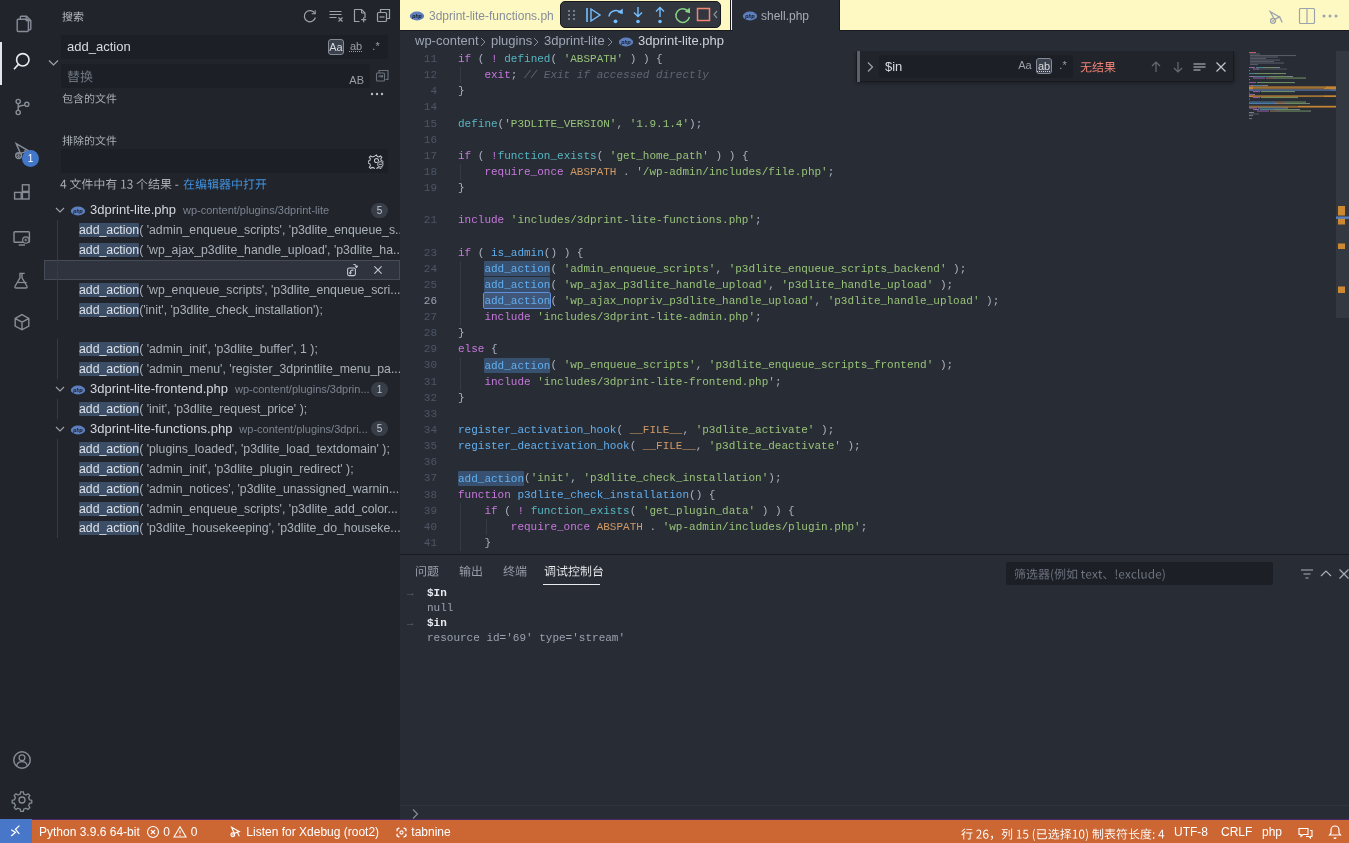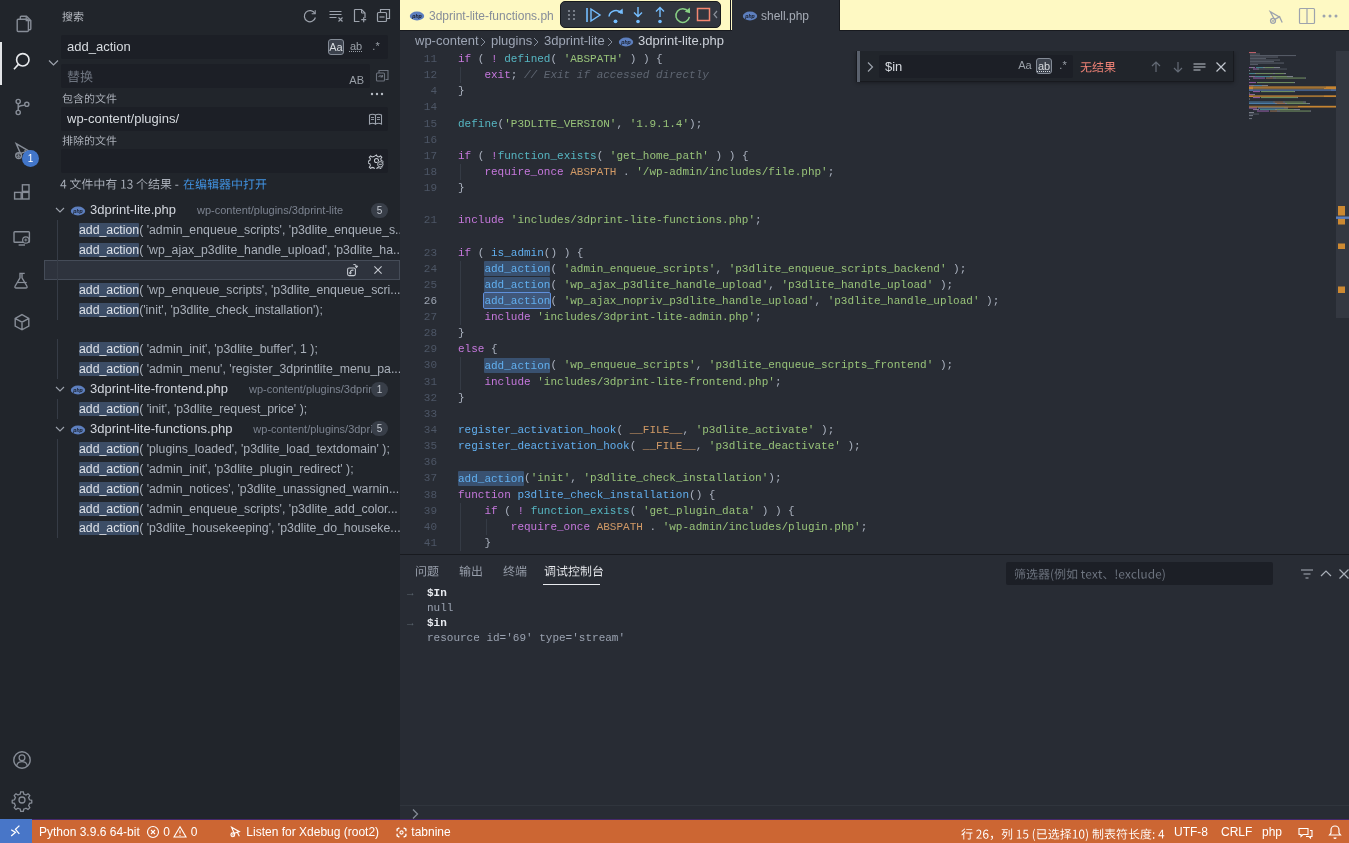--- a/index.html
+++ b/index.html
@@ -14,21 +14,21 @@
 .shico { position:absolute; top:7px; width:17px; height:17px; }
 .sinput { position:absolute; left:17px; width:327px; height:24px; background:#1c1f26;
   border-radius:2px; color:#d7dbe0; font-size:13px; line-height:24px; padding-left:6px; }
 .slabel { position:absolute; left:18px; }
 .sbtn { position:absolute; font-size:11px; color:#9aa0a8; }
 .trow { position:absolute; left:0; width:356px; height:20px; line-height:20px; font-size:13px; white-space:nowrap; overflow:hidden; }
 .tsel { background:#2e333d; outline:1px solid #454c58; outline-offset:-1px; }
 .twist { position:absolute; left:8px; top:2px; }
 .ticon { position:absolute; left:26px; top:2px; }
 .tname { margin-left:46px; color:#d3d7de; }
-.tpath { color:#7c8390; font-size:11px; margin-left:21px; }
+.tpath { color:#7c8390; font-size:11px; margin-left:7px; }
 .tbadge { position:absolute; right:12px; top:2.5px; height:15px; min-width:17px; border-radius:9px;
   background:#383e48; color:#c3c8d0; font-size:10px; line-height:15px; text-align:center; padding:0 4px; }
 .tguide { position:absolute; left:13px; top:0; width:1px; height:20px; background:#363c46; }
 .tmatch { position:absolute; left:35px; color:#a9b0ba; font-size:12.3px; }
 .thl { background:#3c4d66; color:#dde1e7; border-radius:1px; }
 .tacts { position:absolute; right:14px; top:2px; }
 .main { position:absolute; left:400px; top:0; width:949px; height:819px; background:#282c34; }
 .tabbar { position:absolute; left:0; top:0; width:949px; height:31px; background:#fef9c3;
   border-bottom:1px solid #181a1f; }
 .tab1 { position:absolute; left:0; top:0; width:331px; height:31px; border-right:1px solid #181a1f; }
@@ -171,26 +171,20 @@
       <path d="M4.5 9 q2 -2.5 4 0 M8.5 9 v-2 M8.5 9 h-2"></path>
     </svg>
   <div class="slabel" style="top:91px"><svg class="ck " style="" width="55.0" height="12.1" viewBox="0 -9.7 55.0 12.1">
         <path fill="#aeb3bc" d="M3.3 -9.3C2.7 -7.8 1.6 -6.4 0.4 -5.5C0.6 -5.3 0.9 -5.0 1.1 -4.9C1.7 -5.4 2.4 -6.1 3.0 -7.0H8.8C8.7 -3.9 8.5 -2.8 8.3 -2.5C8.2 -2.4 8.1 -2.4 8.0 -2.4C7.8 -2.4 7.3 -2.4 6.9 -2.4C7.0 -2.2 7.1 -1.9 7.1 -1.6C7.6 -1.6 8.1 -1.6 8.4 -1.6C8.7 -1.7 8.9 -1.8 9.1 -2.0C9.4 -2.4 9.5 -3.7 9.6 -7.4C9.6 -7.5 9.6 -7.8 9.6 -7.8H3.5C3.7 -8.2 4.0 -8.6 4.2 -9.1ZM3.0 -5.1H5.9V-3.3H3.0ZM2.1 -5.8V-0.9C2.1 0.4 2.7 0.6 4.4 0.6C4.8 0.6 8.2 0.6 8.6 0.6C10.1 0.6 10.4 0.2 10.6 -1.2C10.3 -1.3 10.0 -1.4 9.8 -1.5C9.7 -0.4 9.5 -0.1 8.6 -0.1C7.8 -0.1 4.9 -0.1 4.3 -0.1C3.2 -0.1 3.0 -0.3 3.0 -0.9V-2.6H6.7V-5.8Z M15.4 -6.4C16.0 -6.1 16.7 -5.6 17.1 -5.2L17.7 -5.7C17.3 -6.0 16.6 -6.5 16.0 -6.9ZM13.0 -2.8V0.9H13.8V0.3H19.2V0.8H20.0V-2.8H18.1C18.6 -3.5 19.3 -4.2 19.8 -4.8L19.2 -5.1L19.0 -5.0H13.1V-4.3H18.3C17.9 -3.8 17.4 -3.3 17.0 -2.8ZM13.8 -0.4V-2.1H19.2V-0.4ZM16.5 -9.3C15.5 -7.7 13.5 -6.4 11.4 -5.7C11.6 -5.5 11.8 -5.2 12.0 -5.0C13.7 -5.7 15.4 -6.7 16.5 -8.0C17.7 -6.7 19.4 -5.6 21.1 -5.1C21.2 -5.3 21.5 -5.6 21.7 -5.8C19.9 -6.3 18.0 -7.4 17.0 -8.5L17.3 -8.9Z M28.1 -4.7C28.7 -3.8 29.4 -2.8 29.8 -2.1L30.5 -2.5C30.1 -3.2 29.3 -4.2 28.7 -5.0ZM24.6 -9.3C24.6 -8.7 24.4 -8.0 24.2 -7.5H23.0V0.6H23.7V-0.3H26.8V-7.5H24.9C25.1 -7.9 25.3 -8.6 25.5 -9.1ZM23.7 -6.7H26.0V-4.4H23.7ZM23.7 -1.0V-3.7H26.0V-1.0ZM28.6 -9.3C28.2 -7.8 27.6 -6.2 26.9 -5.3C27.1 -5.2 27.4 -4.9 27.6 -4.8C27.9 -5.3 28.3 -6.0 28.6 -6.7H31.4C31.3 -2.3 31.1 -0.6 30.8 -0.3C30.6 -0.1 30.5 -0.1 30.3 -0.1C30.0 -0.1 29.4 -0.1 28.6 -0.1C28.8 0.1 28.9 0.4 28.9 0.6C29.5 0.7 30.2 0.7 30.6 0.7C31.0 0.6 31.2 0.5 31.4 0.2C31.9 -0.3 32.0 -2.0 32.2 -7.1C32.2 -7.2 32.2 -7.5 32.2 -7.5H28.9C29.1 -8.0 29.2 -8.6 29.4 -9.1Z M37.7 -9.1C38.0 -8.5 38.3 -7.8 38.5 -7.3L39.4 -7.6C39.2 -8.1 38.8 -8.8 38.5 -9.3ZM33.5 -7.3V-6.5H35.3C35.9 -4.8 36.8 -3.4 37.9 -2.2C36.7 -1.2 35.2 -0.4 33.4 0.1C33.6 0.3 33.8 0.7 33.9 0.9C35.8 0.3 37.3 -0.5 38.5 -1.6C39.8 -0.5 41.3 0.3 43.1 0.8C43.2 0.6 43.5 0.2 43.6 0.0C41.9 -0.4 40.4 -1.2 39.2 -2.2C40.3 -3.3 41.1 -4.8 41.8 -6.5H43.5V-7.3ZM38.5 -2.8C37.5 -3.8 36.7 -5.1 36.1 -6.5H40.8C40.3 -5.0 39.5 -3.8 38.5 -2.8Z M47.5 -3.8V-2.9H50.6V0.9H51.5V-2.9H54.5V-3.8H51.5V-6.2H54.0V-7.0H51.5V-9.1H50.6V-7.0H49.2C49.3 -7.5 49.4 -8.0 49.5 -8.5L48.8 -8.7C48.5 -7.2 48.0 -5.8 47.4 -4.9C47.6 -4.8 47.9 -4.6 48.1 -4.5C48.4 -5.0 48.7 -5.5 48.9 -6.2H50.6V-3.8ZM46.9 -9.2C46.4 -7.5 45.4 -5.9 44.4 -4.8C44.5 -4.6 44.7 -4.2 44.8 -4.0C45.2 -4.4 45.5 -4.8 45.8 -5.3V0.9H46.6V-6.6C47.0 -7.3 47.4 -8.2 47.7 -9.0Z"></path>
       </svg></div>
   <svg width="16" height="16" viewBox="0 0 16 16" style="position:absolute;left:325px;top:86px" fill="#b8bdc4">
       <circle cx="3" cy="8" r="1.2"></circle>
       <circle cx="8" cy="8" r="1.2"></circle>
       <circle cx="13" cy="8" r="1.2"></circle>
     </svg>
-  <div class="sinput" style="top:107px">wp-content/plugins/
-    <svg class="shico" style="right:4px;top:4px;left:auto" width="16" height="16" viewBox="0 0 17 17" fill="none" stroke="#9da3ad" stroke-width="1.1">
-        <path d="M2.5 4 q3 -1.5 6 0 v9 q-3 -1.5 -6 0 z M14.5 4 q-3 -1.5 -6 0 v9 q3 -1.5 6 0 z"></path>
-        <path d="M4 6.5 h3 M4 8.5 h3 M10 6.5 h3 M10 8.5 h3" stroke-width="0.9"></path>
-      </svg>
-  </div>
   <div class="slabel" style="top:133px"><svg class="ck " style="" width="55.0" height="12.1" viewBox="0 -9.7 55.0 12.1">
         <path fill="#aeb3bc" d="M2.0 -9.2V-7.0H0.6V-6.2H2.0V-3.8L0.5 -3.4L0.6 -2.6L2.0 -3.0V-0.2C2.0 -0.0 1.9 0.0 1.8 0.0C1.7 0.0 1.3 0.0 0.8 0.0C0.9 0.2 1.0 0.6 1.1 0.8C1.7 0.8 2.2 0.8 2.4 0.6C2.7 0.5 2.8 0.3 2.8 -0.2V-3.2L4.1 -3.6L4.0 -4.4L2.8 -4.0V-6.2H4.0V-7.0H2.8V-9.2ZM4.2 -2.8V-2.0H6.0V0.9H6.9V-9.2H6.0V-7.4H4.4V-6.6H6.0V-5.1H4.4V-4.3H6.0V-2.8ZM7.9 -9.2V0.9H8.7V-2.0H10.6V-2.8H8.7V-4.3H10.4V-5.1H8.7V-6.6H10.4V-7.4H8.7V-9.2Z M16.2 -2.4C15.8 -1.6 15.3 -0.8 14.7 -0.2C14.9 -0.1 15.2 0.1 15.3 0.2C15.9 -0.4 16.5 -1.3 17.0 -2.2ZM19.4 -2.2C20.0 -1.5 20.7 -0.5 21.0 0.1L21.6 -0.3C21.3 -0.9 20.6 -1.8 20.0 -2.5ZM11.9 -8.8V0.8H12.6V-8.1H14.0C13.8 -7.3 13.4 -6.3 13.1 -5.6C13.9 -4.7 14.1 -3.9 14.1 -3.3C14.1 -3.0 14.1 -2.7 13.9 -2.6C13.8 -2.5 13.7 -2.5 13.5 -2.5C13.3 -2.4 13.1 -2.4 12.8 -2.5C13.0 -2.3 13.0 -1.9 13.0 -1.7C13.3 -1.7 13.6 -1.7 13.8 -1.7C14.1 -1.8 14.3 -1.8 14.4 -2.0C14.7 -2.2 14.9 -2.7 14.9 -3.3C14.9 -3.9 14.7 -4.7 13.8 -5.6C14.2 -6.5 14.6 -7.6 15.0 -8.5L14.5 -8.8L14.3 -8.8ZM15.1 -3.8V-3.0H18.0V-0.1C18.0 0.1 17.9 0.1 17.8 0.1C17.6 0.1 17.1 0.1 16.4 0.1C16.6 0.3 16.7 0.6 16.7 0.9C17.5 0.9 18.0 0.9 18.3 0.7C18.7 0.6 18.8 0.4 18.8 -0.1V-3.0H21.5V-3.8H18.8V-5.1H20.5V-5.9H16.1V-5.1H18.0V-3.8ZM18.3 -9.3C17.5 -8.0 16.2 -6.7 14.8 -6.0C15.0 -5.9 15.2 -5.6 15.3 -5.4C16.4 -6.0 17.5 -7.0 18.3 -8.0C19.2 -6.9 20.2 -6.1 21.2 -5.5C21.3 -5.7 21.5 -6.0 21.7 -6.2C20.7 -6.7 19.7 -7.5 18.7 -8.6L19.0 -9.0Z M28.1 -4.7C28.7 -3.8 29.4 -2.8 29.8 -2.1L30.5 -2.5C30.1 -3.2 29.3 -4.2 28.7 -5.0ZM24.6 -9.3C24.6 -8.7 24.4 -8.0 24.2 -7.5H23.0V0.6H23.7V-0.3H26.8V-7.5H24.9C25.1 -7.9 25.3 -8.6 25.5 -9.1ZM23.7 -6.7H26.0V-4.4H23.7ZM23.7 -1.0V-3.7H26.0V-1.0ZM28.6 -9.3C28.2 -7.8 27.6 -6.2 26.9 -5.3C27.1 -5.2 27.4 -4.9 27.6 -4.8C27.9 -5.3 28.3 -6.0 28.6 -6.7H31.4C31.3 -2.3 31.1 -0.6 30.8 -0.3C30.6 -0.1 30.5 -0.1 30.3 -0.1C30.0 -0.1 29.4 -0.1 28.6 -0.1C28.8 0.1 28.9 0.4 28.9 0.6C29.5 0.7 30.2 0.7 30.6 0.7C31.0 0.6 31.2 0.5 31.4 0.2C31.9 -0.3 32.0 -2.0 32.2 -7.1C32.2 -7.2 32.2 -7.5 32.2 -7.5H28.9C29.1 -8.0 29.2 -8.6 29.4 -9.1Z M37.7 -9.1C38.0 -8.5 38.3 -7.8 38.5 -7.3L39.4 -7.6C39.2 -8.1 38.8 -8.8 38.5 -9.3ZM33.5 -7.3V-6.5H35.3C35.9 -4.8 36.8 -3.4 37.9 -2.2C36.7 -1.2 35.2 -0.4 33.4 0.1C33.6 0.3 33.8 0.7 33.9 0.9C35.8 0.3 37.3 -0.5 38.5 -1.6C39.8 -0.5 41.3 0.3 43.1 0.8C43.2 0.6 43.5 0.2 43.6 0.0C41.9 -0.4 40.4 -1.2 39.2 -2.2C40.3 -3.3 41.1 -4.8 41.8 -6.5H43.5V-7.3ZM38.5 -2.8C37.5 -3.8 36.7 -5.1 36.1 -6.5H40.8C40.3 -5.0 39.5 -3.8 38.5 -2.8Z M47.5 -3.8V-2.9H50.6V0.9H51.5V-2.9H54.5V-3.8H51.5V-6.2H54.0V-7.0H51.5V-9.1H50.6V-7.0H49.2C49.3 -7.5 49.4 -8.0 49.5 -8.5L48.8 -8.7C48.5 -7.2 48.0 -5.8 47.4 -4.9C47.6 -4.8 47.9 -4.6 48.1 -4.5C48.4 -5.0 48.7 -5.5 48.9 -6.2H50.6V-3.8ZM46.9 -9.2C46.4 -7.5 45.4 -5.9 44.4 -4.8C44.5 -4.6 44.7 -4.2 44.8 -4.0C45.2 -4.4 45.5 -4.8 45.8 -5.3V0.9H46.6V-6.6C47.0 -7.3 47.4 -8.2 47.7 -9.0Z"></path>
       </svg></div>
   <div class="sinput" style="top:149px">
     <svg class="shico" style="right:3px;top:3px;left:auto" width="17" height="17" viewBox="0 0 20 20" fill="none" stroke="#c6cbd2" stroke-width="1.2">
         <circle cx="10" cy="10" r="2.4"></circle>
         <path d="M10 3.4 l.9 2 2.1.5 1.7-1.3 1.6 1.6-1.3 1.7.5 2.1 2 .9 0 2.2-2 .9-.5 2.1 1.3 1.7-1.6 1.6-1.7-1.3-2.1.5-.9 2-2.2 0-.9-2-2.1-.5-1.7 1.3-1.6-1.6 1.3-1.7-.5-2.1-2-.9 0-2.2 2-.9.5-2.1-1.3-1.7 1.6-1.6 1.7 1.3 2.1-.5z"></path>
         <circle cx="14.5" cy="14.5" r="4" fill="#21252b" stroke="none"></circle>
         <circle cx="14.5" cy="14.5" r="3.2" stroke-width="1.1"></circle>
         <path d="M12.7 14.5 h3.6" stroke-width="1.1"></path>

